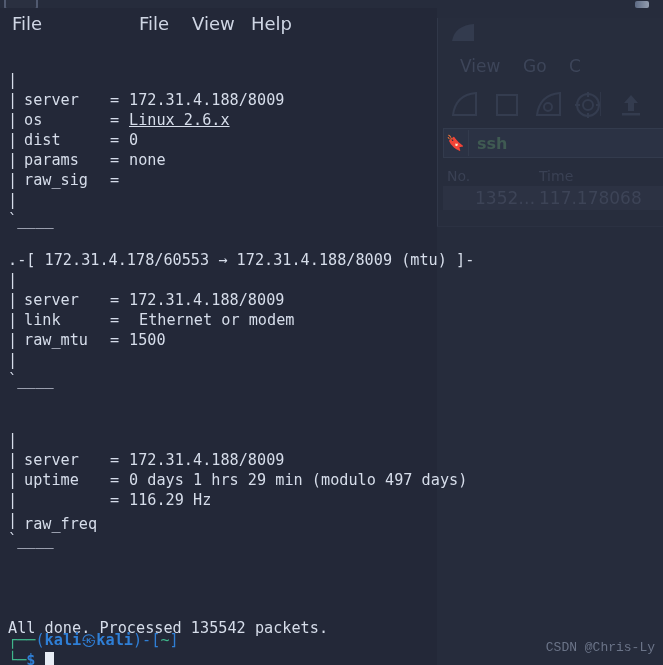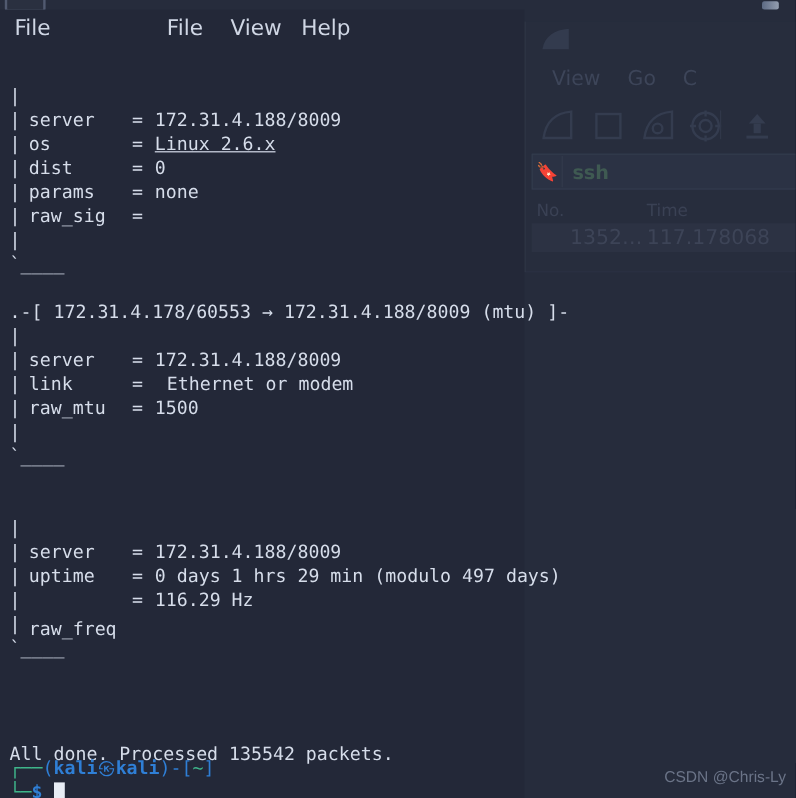--- a/index.html
+++ b/index.html
@@ -236,21 +236,21 @@
 
   
   .overflow-txt { color: #d6ddea; }
 
   .watermark {
     position: absolute;
     right: 8px;
     bottom: 10px;
     color: #6b7governance;
     color: #6b7488;
-    font-family: Liberation Sans, sans-serif;
+    font-family: Liberation Mono, monospace;
     font-size: 13px;
     text-align: center;
   }
 </style>
 </head>
 <body>
 
 <div id="screen">
 
   <div class="desktop">

